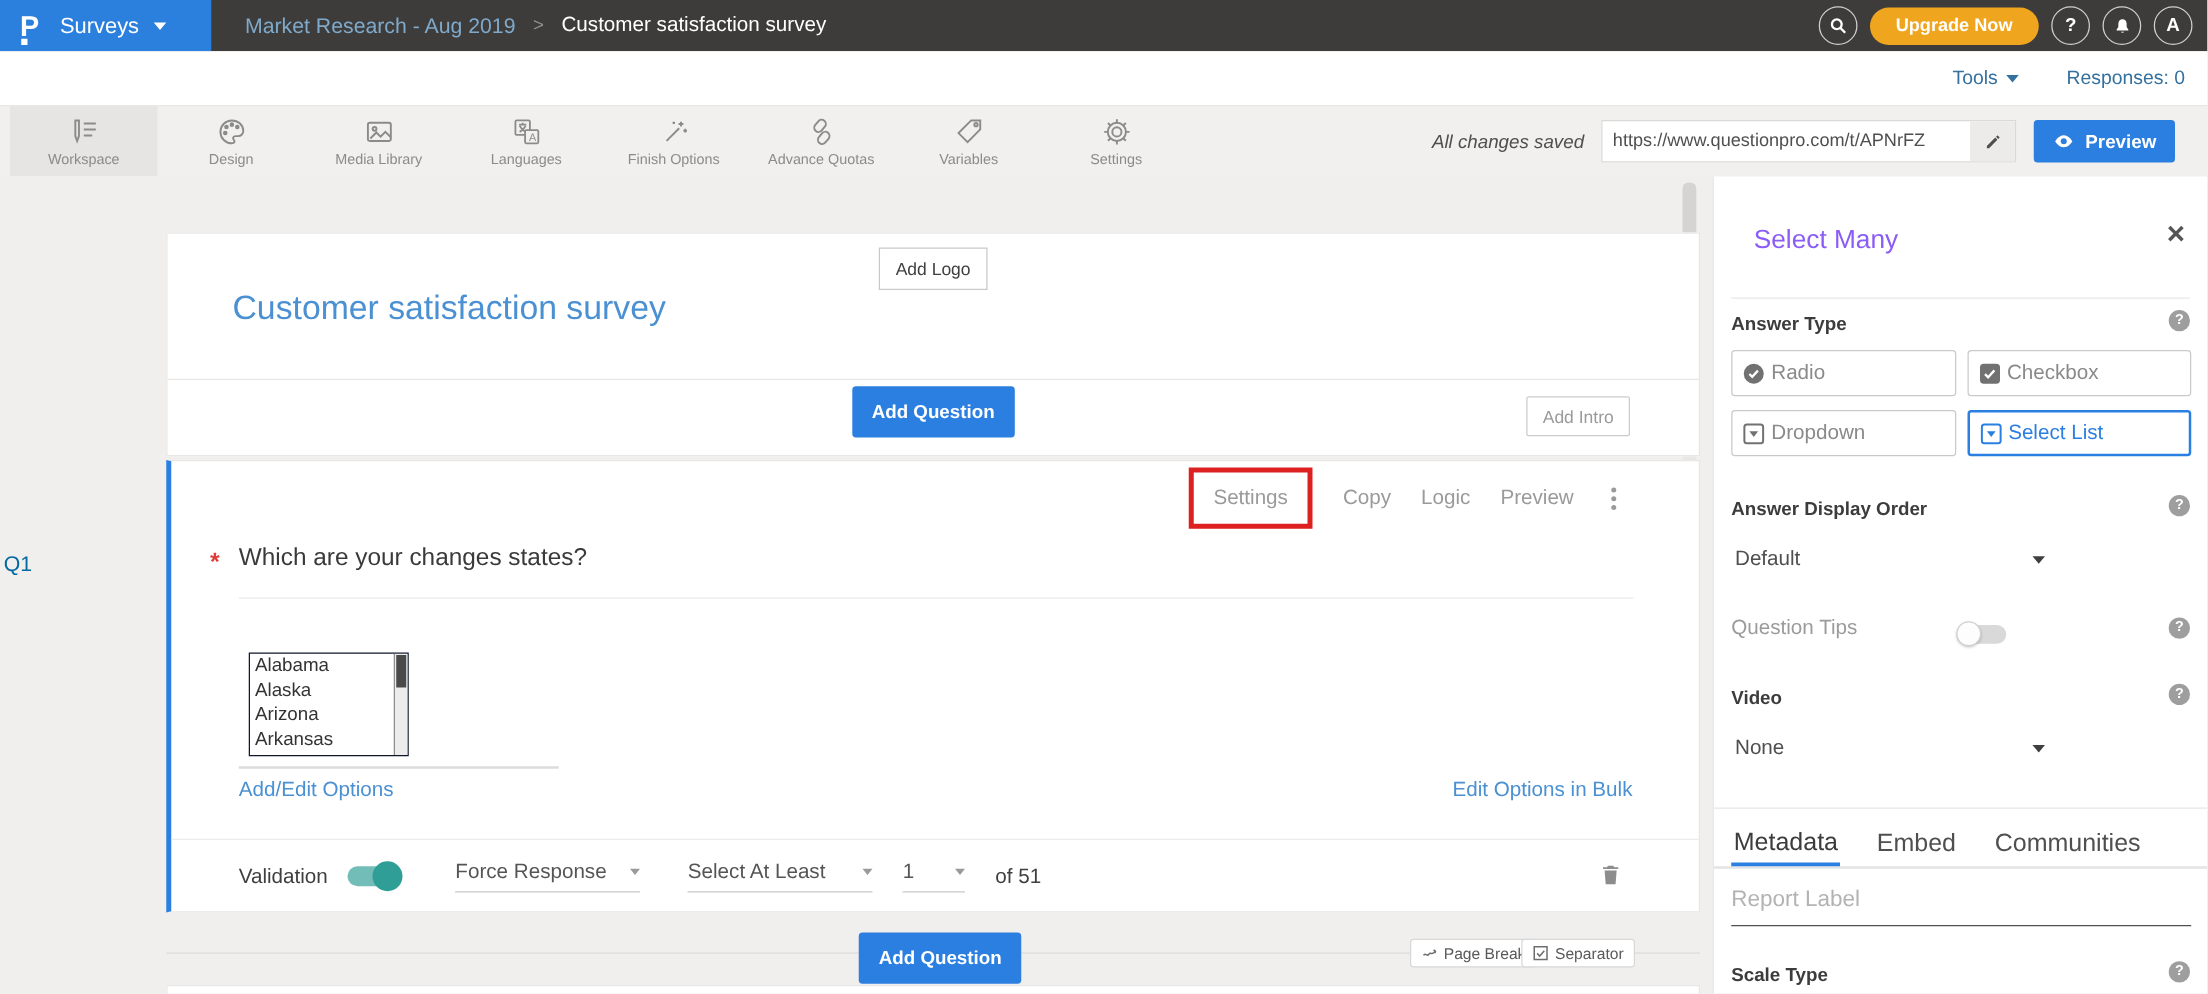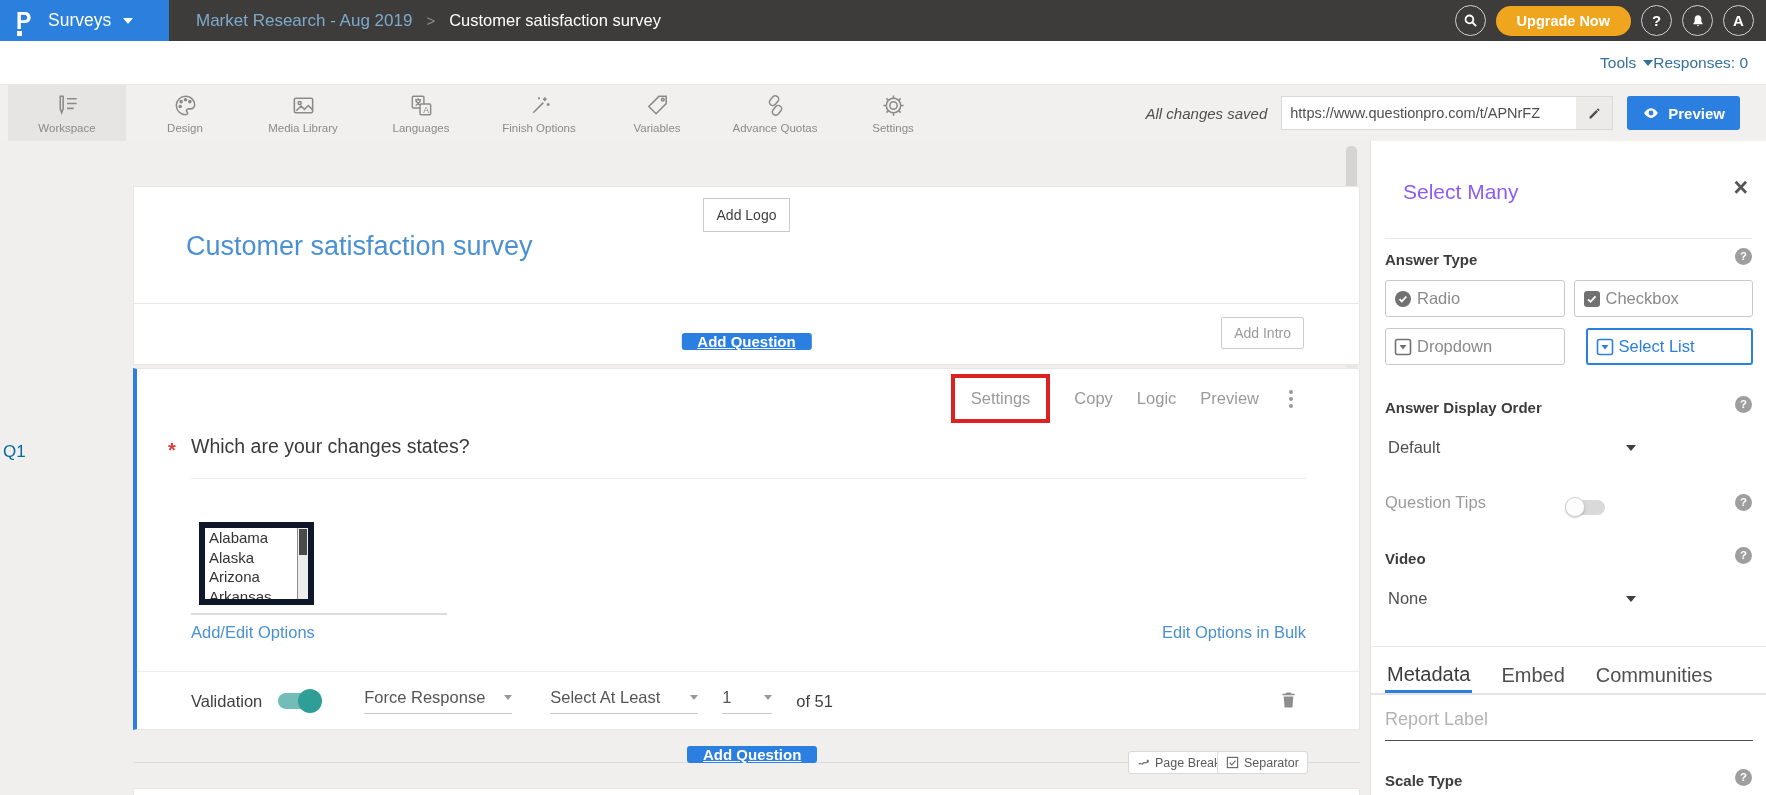--- a/index.html
+++ b/index.html
@@ -27,21 +27,21 @@
                 display:flex; align-items:center; justify-content:center; color:#fff; font-weight:bold; font-size:15px; }
   .upgrade { height:30px; padding:0 21px; border-radius:16px; background:#f0a51f; color:#fff;
              font-weight:bold; font-size:14.5px; display:flex; align-items:center; }
 
   
   .subnav { position:absolute; top:41px; left:0; right:0; height:43px; background:#fff; }
   .subnav-items { position:absolute; left:10px; top:0; height:43px; display:flex; gap:42px; align-items:center;
                   font-size:16.5px; color:#3f3f3f; }
   .subnav-item { padding:2px 1px; cursor:default; }
   .subnav-item.active { border-bottom:2px solid #6fa8dc; }
-  .subnav-right { position:absolute; right:18px; top:0; height:43px; display:flex; align-items:center;
+  .subnav-right { position:absolute; right:18px; top:0; height:43px; display:flex; gap:38px; align-items:center;
                   color:#35719f; font-size:15.5px; }
   .tools-dd { display:flex; align-items:center; gap:7px; }
   .tools-dd .caret { border-top-color:#35719f; }
 
   
   .toolbar { position:absolute; top:84px; left:0; right:0; height:57px; background:#f1f0ef; border-top:1px solid #e7e6e5; }
   .tool-items { position:absolute; left:8px; top:0; height:56px; display:flex; }
   .tool-item { width:118px; height:56px; display:flex; flex-direction:column; align-items:center; justify-content:center; gap:3px; }
   .tool-item.active { background:#e6e5e3; }
   .tool-icon { width:27px; height:27px; }
@@ -59,37 +59,37 @@
   .workspace { position:absolute; top:141px; left:0; right:0; bottom:0; background:#f0efee; overflow:hidden; }
   .q-number { position:absolute; left:3px; top:301px; font-size:17px; color:#0369a1; }
   .vscroll { position:absolute; left:1346px; top:5px; width:11px; height:288px; background:#e8e7e6; border-radius:5px; }
   .vscroll-thumb { position:absolute; top:0; left:0; width:11px; height:205px; background:#d5d4d3; border-radius:5px; }
 
   .head-card { position:absolute; left:133px; top:45px; width:1227px; height:179px; background:#fff; border:1px solid #e8e7e6; }
   .add-logo { position:absolute; top:11px; left:50%; transform:translateX(-50%); background:#fff;
               border:1px solid #c9c9c9; padding:8px 13px; font-size:14px; color:#3f3f3f; font-family:inherit; }
   .survey-title { position:absolute; left:52px; top:44px; font-size:27px; color:#4a90d2; }
   .head-divider { position:absolute; left:0; right:0; bottom:60px; border-top:1px solid #e8e7e6; }
-  .btn-blue { background:#2b7fe0; color:#fff; border:none; border-radius:3px; padding:0 16px;
-              font-size:15px; font-weight:bold; font-family:inherit;text-decoration:underline; }
+  .btn-blue { background:#2b7fe0; color:#fff; border:none; border-radius:3px; padding:12px 16px;
+              font-size:15px; font-weight:bold; font-family:inherit; }
   .add-q-top { position:absolute; bottom:14px; left:50%; transform:translateX(-50%); }
   .add-intro { position:absolute; right:55px; bottom:15px; background:#fff; border:1px solid #ccc; border-radius:2px;
                padding:7px 12px; font-size:14px; color:#9a9a9a; font-family:inherit;margin-left:44px; }
 
   .question-card { position:absolute; left:133px; top:227px; width:1227px; height:362px; background:#fff;
                    border:1px solid #e8e7e6; border-left:4px solid #2b7fe0; }
   .q-actions { position:absolute; top:5px; right:60px; display:flex; align-items:center; gap:24px;
                font-size:16.5px; color:#9a9a9a; }
   .settings-hl { border:4px solid #dd2121; padding:11px 16px; }
   .vdots { display:flex; flex-direction:column; gap:3px; padding:4px 6px; }
   .vdots i { width:4px; height:4px; border-radius:50%; background:#9a9a9a; }
   .req-mark { position:absolute; left:31px; top:70px; color:#e03b3b; font-size:20px; font-weight:bold; }
   .q-text { position:absolute; left:54px; top:66px; font-size:19.5px; color:#3a3a3a; }
   .q-underline { position:absolute; left:54px; top:109px; width:1116px; border-top:1px solid #ececec; }
-  .listbox { position:absolute; left:62px; top:153px; width:115px; height:83px; border:6px solid #0f172a;
+  .listbox { position:absolute; left:62px; top:153px; width:128px; height:83px; border:1px solid #0f172a;
              background:#fff; overflow:hidden; }
   .lb-item { font-size:15px; line-height:19.5px; color:#333; padding-left:4px; }
   .lb-scroll { position:absolute; right:0; top:0; bottom:0; width:11px; background:#ececec; border-left:1px solid #8f8f8f; }
   .lb-thumb { position:absolute; top:1px; left:1px; width:8px; height:26px; background:#4a4a4a; }
   .lb-underline { position:absolute; left:54px; top:244px; width:256px; border-top:2px solid #dcdcdc; }
   .link-blue { font-size:16.5px; color:#4a90d2; cursor:default; }
   .add-edit { position:absolute; left:54px; top:254px; }
   .bulk { position:absolute; right:53px; top:254px; }
   .card-divider { position:absolute; left:0; right:0; top:302px; border-top:1px solid #ececec; }
   .validation-row { position:absolute; left:54px; top:313px; height:38px; display:flex; align-items:center; }
@@ -120,21 +120,21 @@
   .sb-close { position:absolute; right:18px; top:34px; font-size:25px; color:#555; font-weight:bold; line-height:1; cursor:default; }
   .sb-div { position:absolute; left:14px; right:14px; border-top:1px solid #e8e8e8; }
   .sb-label { position:absolute; left:14px; font-size:15px; font-weight:bold; color:#3c3c3c; }
   .sb-label-muted { position:absolute; left:14px; font-size:16.5px; color:#9b9b9b; }
   .help { position:absolute; right:14px; width:17px; height:17px; border-radius:50%; background:#9e9e9e; color:#fff;
           font-size:11.5px; font-weight:bold; text-align:center; line-height:17px; }
   .atype-grid { position:absolute; left:14px; top:139px; width:368px; display:grid;
                 grid-template-columns:1fr 1fr; gap:11px 9px; }
   .atype { height:37px; border:1px solid #c9c9c9; border-radius:3px; background:#fff; display:flex; align-items:center;
            padding-left:8px; gap:5px; font-size:16.5px; color:#8a8a8a; font-family:inherit; }
-  .atype.selected { border:2px solid #2b7fe0; color:#2b7fe0;margin-left:12px; }
+  .atype.selected { border:2px solid #2b7fe0; color:#2b7fe0; }
   .sb-dd { position:absolute; left:17px; width:248px; display:flex; justify-content:space-between; align-items:center;
            font-size:16.5px; color:#4f4f4f; }
   .sb-dd .caret { border-top-color:#3f3f3f; }
   .toggle-off { position:absolute; left:196px; top:356px; width:40px; height:20px; }
   .toggle-off .track { position:absolute; left:2px; top:3px; width:36px; height:15px; background:#d9d9d9; border-radius:8px; }
   .toggle-off .knob { position:absolute; left:-2px; top:0px; width:20px; height:20px; background:#fdfdfd;
                       border:1px solid #cfcfcf; border-radius:50%; box-shadow:0 1px 2px rgba(0,0,0,.2); }
   .sb-tabs { position:absolute; left:0; right:0; top:517px; height:37px; border-bottom:2px solid #e4e4e4;
              display:flex; gap:27px; padding-left:14px; }
   .sb-tab { font-size:20px; color:#4f4f4f; display:flex; align-items:center; height:100%; cursor:default; padding:0 2px; }
@@ -228,31 +228,31 @@
     </div>
     <div class="tool-item">
       <svg class="tool-icon" viewBox="0 0 28 28" fill="none" stroke="#8b8b8b" stroke-width="1.6">
           <path d="M7.5 21.5L18 11"></path>
           <path d="M19.5 5.5v4M17.5 7.5h4M23 11.5v3M21.5 13h3M13.5 5.5v2M12.5 6.5h2"></path>
         </svg>
       <span class="tool-label">Finish Options</span>
     </div>
     <div class="tool-item">
       <svg class="tool-icon" viewBox="0 0 28 28" fill="none" stroke="#8b8b8b" stroke-width="1.6">
+          <rect x="9" y="3.5" width="7" height="11" rx="3.5" transform="rotate(40 12.5 9)"></rect>
+          <rect x="12" y="13.5" width="7" height="11" rx="3.5" transform="rotate(40 15.5 19)"></rect>
+        </svg>
+      <span class="tool-label">Advance Quotas</span>
+    </div>
+    <div class="tool-item">
+      <svg class="tool-icon" viewBox="0 0 28 28" fill="none" stroke="#8b8b8b" stroke-width="1.6">
           <path d="M15.5 4.5h7.5V12L12.5 22.5 5 15 15.5 4.5z"></path>
           <circle cx="19.5" cy="8" r="1.4"></circle>
         </svg>
       <span class="tool-label">Variables</span>
-    </div>
-    <div class="tool-item">
-      <svg class="tool-icon" viewBox="0 0 28 28" fill="none" stroke="#8b8b8b" stroke-width="1.6">
-          <rect x="9" y="3.5" width="7" height="11" rx="3.5" transform="rotate(40 12.5 9)"></rect>
-          <rect x="12" y="13.5" width="7" height="11" rx="3.5" transform="rotate(40 15.5 19)"></rect>
-        </svg>
-      <span class="tool-label">Advance Quotas</span>
     </div>
     <div class="tool-item">
       <svg class="tool-icon" viewBox="0 0 28 28" fill="none" stroke="#8b8b8b" stroke-width="1.6">
           <circle cx="14" cy="14" r="3.8"></circle>
           <circle cx="14" cy="14" r="7.5"></circle>
           <path d="M14 3.5v3M14 21.5v3M3.5 14h3M21.5 14h3M6.6 6.6l2.1 2.1M19.3 19.3l2.1 2.1M21.4 6.6l-2.1 2.1M8.7 19.3l-2.1 2.1"></path>
         </svg>
       <span class="tool-label">Settings</span>
     </div>
   </div>

